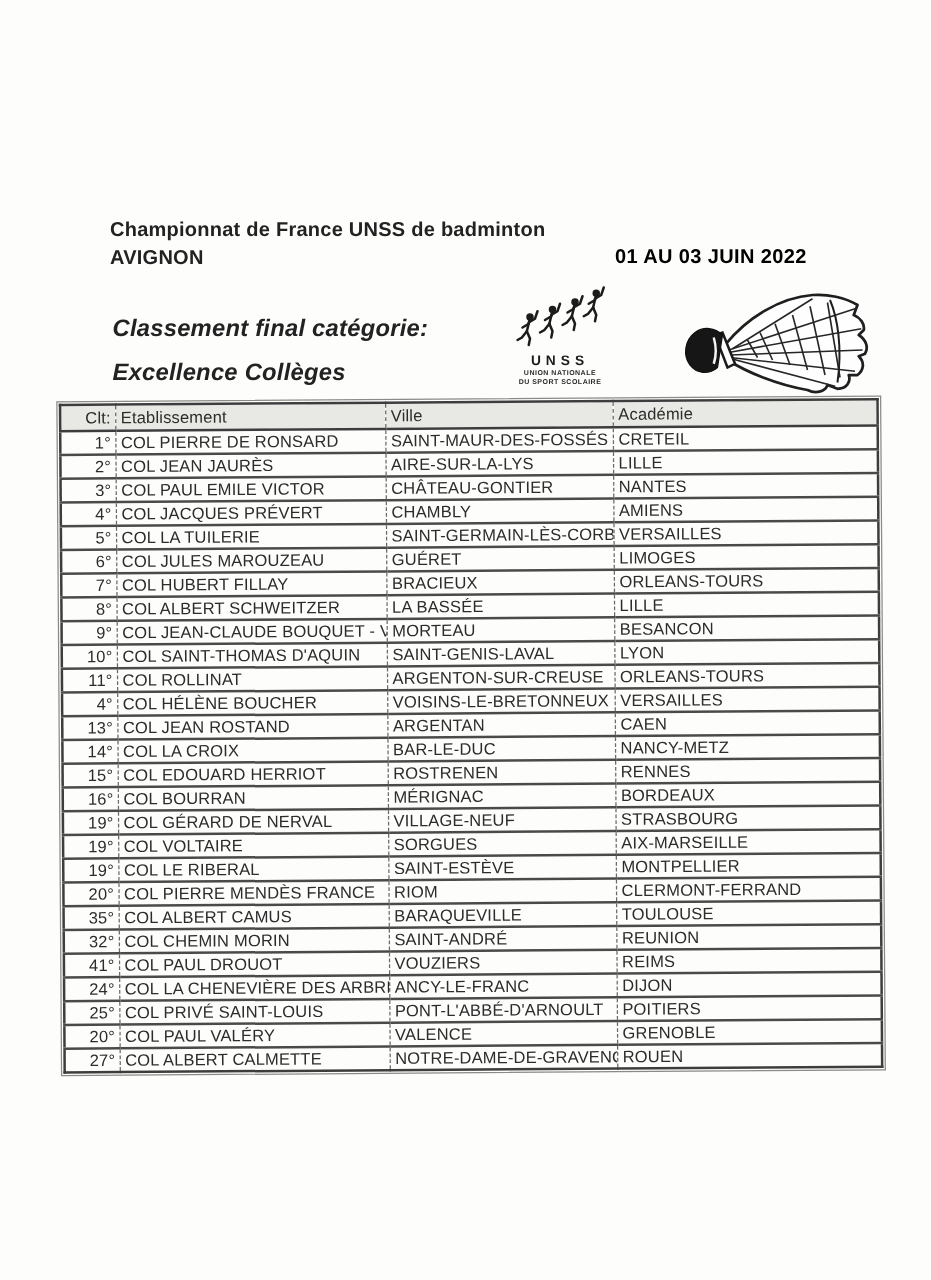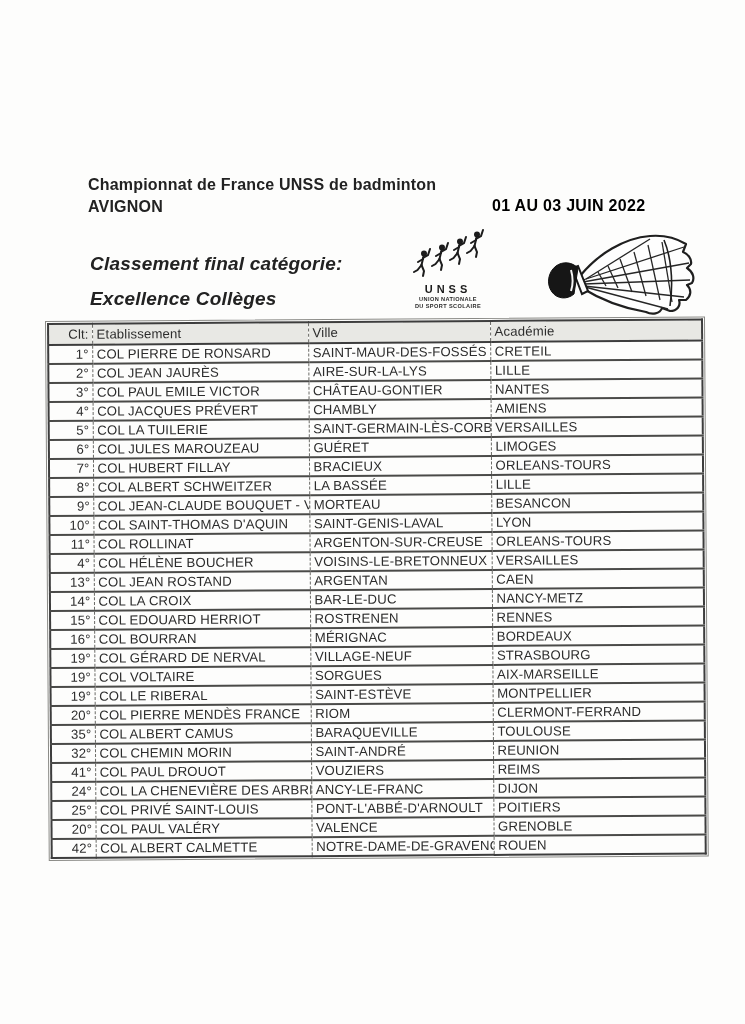--- a/index.html
+++ b/index.html
@@ -321,21 +321,21 @@
           <td>PONT-L'ABBÉ-D'ARNOULT</td>
           <td>POITIERS</td>
         </tr>
           <tr style="">
           <td class="d-clt">20°</td>
           <td>COL PAUL VALÉRY</td>
           <td>VALENCE</td>
           <td>GRENOBLE</td>
         </tr>
           <tr style="">
-          <td class="d-clt">42°</td>
+          <td class="d-clt">27°</td>
           <td>COL ALBERT CALMETTE</td>
           <td>NOTRE-DAME-DE-GRAVENC</td>
           <td>ROUEN</td>
         </tr>
         </tbody>
     </table>
   </div>
 
 </div>
 

